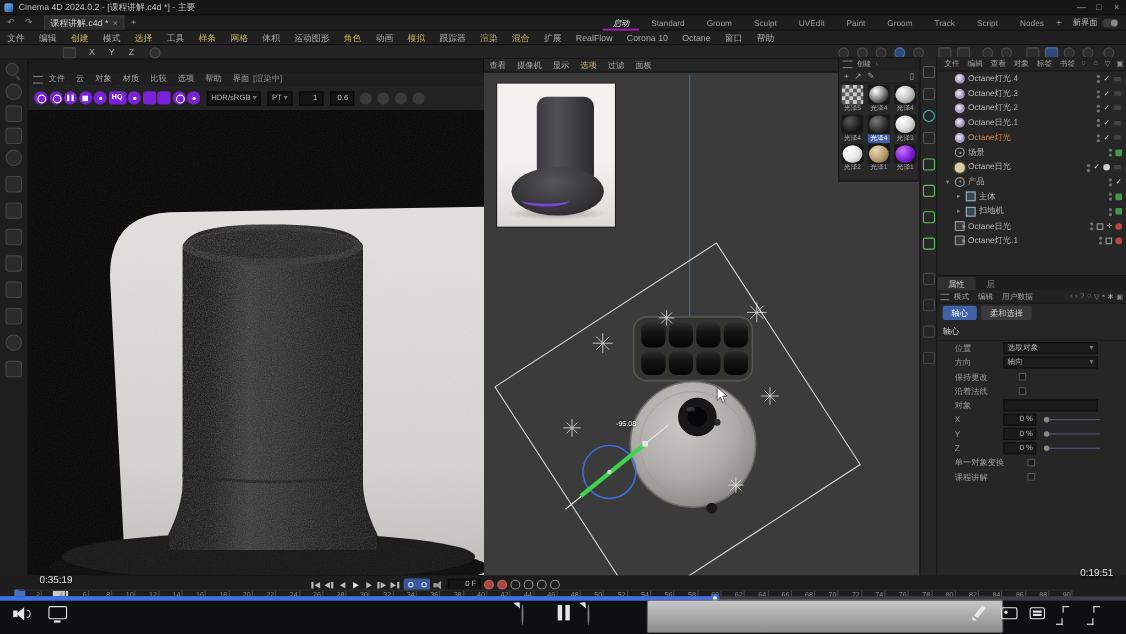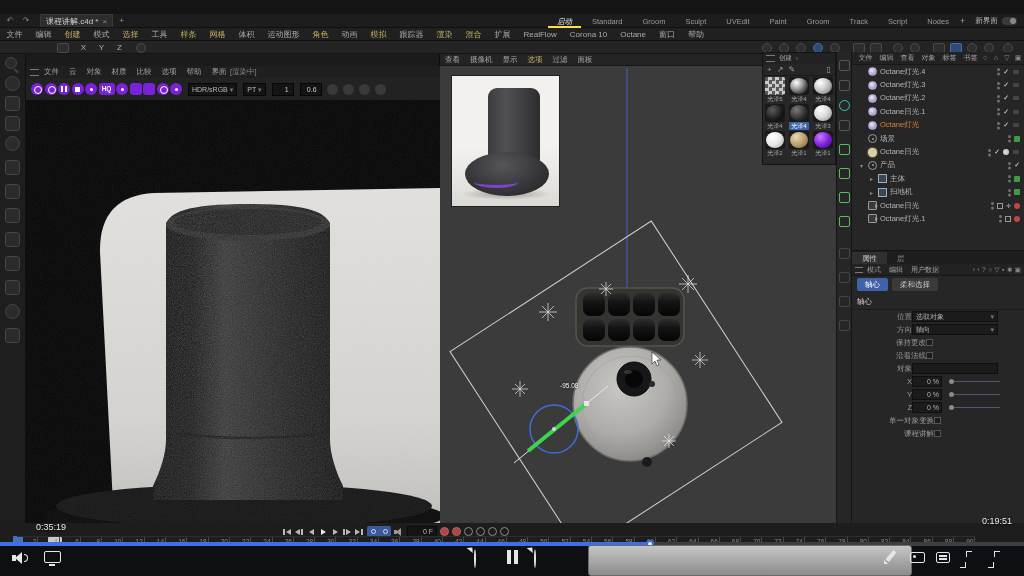--- a/index.html
+++ b/index.html
@@ -11,21 +11,21 @@
   .wbtn{position:absolute;top:1px;width:14px;height:11px;text-align:center;font-size:8px;color:#aaa;line-height:11px;}
   .wbtn.min::before{content:"—";} .wbtn.max::before{content:"□";} .wbtn.cls::before{content:"×";}
   #docbar{position:absolute;left:0;top:14px;width:1024px;height:14px;background:#1d1d1d;display:flex;align-items:center;font-size:8px;border-bottom:1px solid #101010;}
   .histico{width:12px;height:10px;margin-left:4px;color:#8a8a8a;font-size:8px;line-height:10px;text-align:center;}
   .histico.undo::before{content:"↶";} .histico.redo::before{content:"↷";}
   #doctab{display:flex;align-items:center;gap:4px;background:#2d2d2d;border:1px solid #3a3a3a;border-bottom:none;height:13px;margin-left:8px;padding:0 5px;color:#d0d0d0;}
   #doctab .x::before{content:"×";color:#888;}
   #addtab{margin-left:6px;color:#9a9a9a;} #addtab::before{content:"+";}
   #workspaces{position:absolute;left:548px;top:0;height:14px;display:flex;align-items:center;gap:2px;}
   .wsitem{padding:0 9px;height:13px;line-height:13px;font-size:7.5px;color:#9a9a9a;}
-  .wsitem.active{color:#e8e8e8;border-bottom:2px solid #fde047;font-style:italic;}
+  .wsitem.active{color:#e8e8e8;border-bottom:2px solid #a21caf;font-style:italic;}
   #ws-add::before{content:"+";color:#9a9a9a;font-size:9px;}
   #newui{display:flex;align-items:center;gap:4px;margin-left:8px;font-size:7.5px;color:#b8b8b8;}
   #newui .toggle{width:15px;height:8px;border-radius:4px;background:#3a3a3a;position:relative;}
   #newui .toggle::before{content:"";position:absolute;right:1px;top:1px;width:6px;height:6px;border-radius:50%;background:#8a8a8a;}
   #menubar{position:absolute;left:0;top:28px;width:1024px;height:13px;background:#202020;display:flex;align-items:center;font-size:8px;border-bottom:1px solid #101010;}
   .mitem{padding:0 6.5px;color:#ababab;white-space:nowrap;}
   .mitem.hl{color:#c2ae62;}
   
   #toolbar{position:absolute;left:0;top:41px;width:1024px;height:13px;background:#242424;border-bottom:1px solid #141414;}
   .tbi{position:absolute;top:2px;width:12px;height:10px;border:1px solid #4a4a4a;border-radius:2px;background:#2e2e2e;}
@@ -138,21 +138,21 @@
   #tool-ic{width:10px;height:10px;border:1.5px solid #b0b0b0;border-radius:50%;border-top-color:transparent;}
   #preset{margin-left:auto;width:58px;height:12px;background:#1b1b1b;border:1px solid #0f0f0f;color:#b8b8b8;font-size:7px;line-height:10px;padding:0 3px;}
   #preset::after{content:"▾";float:right;color:#777;}
   #axis-btns{display:flex;gap:4px;padding:2px 5px;}
   .abtn{padding:1.5px 8px;border-radius:2px;background:#3a3a3a;color:#c8c8c8;}
   .abtn.on{background:#3f62a8;color:#fff;}
   #sec-label{padding:4px 5px 2px;color:#cfcfcf;border-bottom:1px solid #1c1c1c;}
   .grp{padding:4px 5px 1px;color:#b8b8b8;}
   .grp::before{content:"▾ ";color:#8a8a8a;font-size:6px;}
   .arow{height:13px;display:flex;align-items:center;padding-left:16px;color:#9a9a9a;}
-  .alabel{width:44px;flex:none;text-align:right;}
+  .alabel{width:44px;flex:none;}
   .adrop{width:86px;height:11px;background:#1b1b1b;border:1px solid #0f0f0f;color:#b0b0b0;font-size:7px;line-height:9px;padding:0 3px;}
   .adrop::after{content:"▾";float:right;color:#777;}
   .acheck{width:7px;height:7px;background:#1b1b1b;border:1px solid #555;}
   .aval{width:30px;height:11px;background:#1b1b1b;border:1px solid #0f0f0f;color:#b0b0b0;font-size:7px;line-height:9px;text-align:right;padding:0 2px;}
   .aslider{width:50px;height:1px;background:#55557a;margin-left:8px;position:relative;}
   .aslider::before{content:"";position:absolute;left:-1px;top:-2px;width:5px;height:5px;border-radius:50%;background:#8a8a8a;}
   .afield{width:86px;height:11px;background:#1b1b1b;border:1px solid #0f0f0f;}
   
   #timeline{position:absolute;left:0;top:523px;width:1024px;height:23px;background:#1d1d1d;}
   #transport{position:absolute;left:283px;top:3px;display:flex;align-items:center;gap:3px;}
@@ -203,20 +203,27 @@
   .expand::after{content:"";position:absolute;right:0;bottom:0;width:5px;height:5px;border-right:1.5px solid #e6e6e6;border-bottom:1.5px solid #e6e6e6;}
   #wide{left:962px;top:551px;} #full{left:990px;top:551px;}
   #full::before{box-shadow:none;} 
 </style>
 </head>
 <body>
 
 <div id="app">
 
   
+  <div id="titlebar">
+    <span id="appicon"></span>
+    <span>Cinema 4D 2024.0.2 - [课程讲解.c4d *] - 主要</span>
+    <span class="wbtn min" style="right:34px"></span>
+    <span class="wbtn max" style="right:18px"></span>
+    <span class="wbtn cls" style="right:2px"></span>
+  </div>
 
   
   <div id="docbar">
     <span class="histico undo"></span>
     <span class="histico redo"></span>
     <span id="doctab">
       <span>课程讲解.c4d *</span>
       <span class="x"></span>
     </span>
     <span id="addtab"></span>

